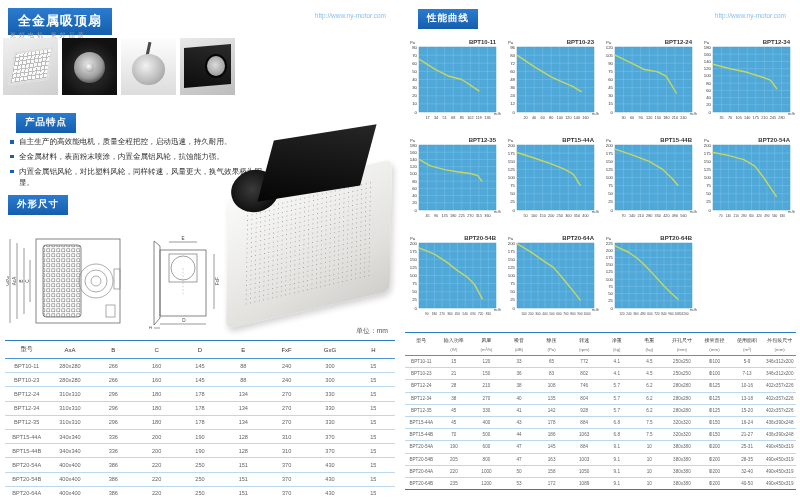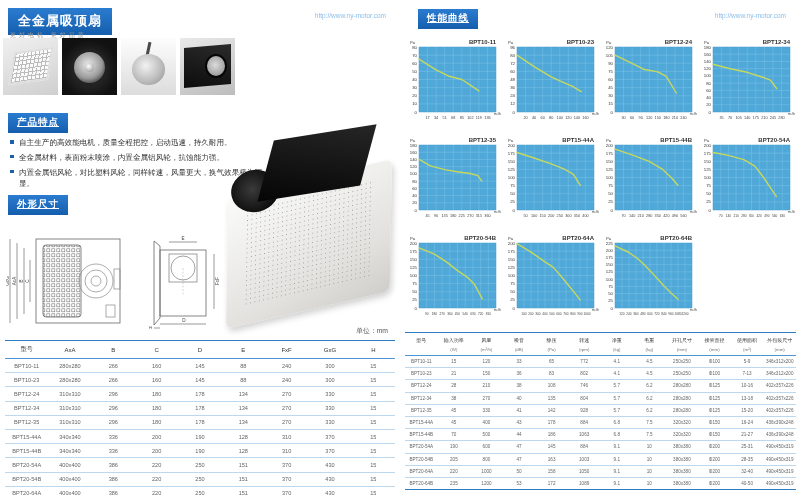--- a/index.html
+++ b/index.html
@@ -9,21 +9,21 @@
   #page-left  { left:0;   width:400px; }
   #page-right { left:400px; width:400px; }
 
   .title-box { position:absolute; left:8px; top:8px; background:linear-gradient(180deg,#2a7cd0,#155ead);
     color:#fff; font-weight:bold; font-size:13px; padding:4px 10px 5px; letter-spacing:1px; }
   .subtitle { position:absolute; left:10px; top:31px; font-size:6px; color:#9a9a9a; letter-spacing:3px; }
   .url { position:absolute; top:12px; font-size:6.5px; color:#8abdea; }
   #url-left { right:14px; } #url-right { right:14px; }
 
   .sec-label { position:absolute; background:linear-gradient(180deg,#2a7cd0,#155ead); color:#fff;
-    font-weight:bold; font-size:9.5px; padding:3px 9px 4px; letter-spacing:1px;text-decoration:underline; }
+    font-weight:bold; font-size:9.5px; padding:3px 9px 4px; letter-spacing:1px; }
 
   
   .photos { position:absolute; left:3px; top:38px; display:flex; gap:4px; }
   .photo { width:55px; height:57px; position:relative; overflow:hidden; }
   .ph-grille { background:linear-gradient(160deg,#f0f0f0,#cfcfcf); }
   .ph-grille .grid { position:absolute; left:8px; top:12px; width:40px; height:32px; background:#fafafa;
     transform:rotate(-8deg) skewX(-18deg); border:2px solid #ddd;
     background-image:repeating-linear-gradient(90deg,#bbb 0 1px,transparent 1px 4px),repeating-linear-gradient(0deg,#bbb 0 1px,transparent 1px 4px); }
   .ph-impeller { background:radial-gradient(circle at 50% 55%,#3a3a3a 0%,#111 70%); }
   .ph-impeller .wheel { position:absolute; left:9px; top:11px; width:37px; height:37px; border-radius:50%;
@@ -35,21 +35,21 @@
     background:radial-gradient(circle at 42% 38%,#f2f2f2,#b9b9b9 60%,#8a8a8a); }
   .ph-motor .shaft { position:absolute; left:26px; top:4px; width:3px; height:14px; background:#4a4a4a; transform:rotate(12deg); }
   .ph-housing { background:linear-gradient(160deg,#e9e9e9,#bdbdbd); }
   .ph-housing .box { position:absolute; left:4px; top:8px; width:47px; height:40px;
     background:linear-gradient(200deg,#2b2b2b,#0c0c0c); transform:skewY(-5deg); }
   .ph-housing .hole { position:absolute; left:25px; top:16px; width:22px; height:24px; border-radius:50%;
     background:radial-gradient(circle at 45% 45%,#dcdcdc,#9f9f9f 70%); border:2px solid #050505; }
 
   
   .features { position:absolute; left:10px; top:137px; width:252px; list-style:none; }
-  .features li { font-size:7.6px; color:#333; line-height:1.55; padding-left:9px; position:relative; margin-bottom:3px; }
+  .features li { font-size:7.6px; color:#333; line-height:1.55; padding-left:9px; position:relative; margin-bottom:3px;font-family:Liberation Mono, monospace; }
   .features li::before { content:""; position:absolute; left:0; top:3px; width:3.5px; height:3.5px; background:#1b5fae; }
 
   
   .hero { position:absolute; left:213px; top:128px; width:185px; height:190px; }
   .hero .duct { position:absolute; left:18px; top:42px; width:48px; height:42px; border-radius:50%;
     background:radial-gradient(circle at 45% 45%,#3a3a3a,#0a0a0a 75%); transform:rotate(-14deg); }
   .hero .box { position:absolute; left:52px; top:6px; width:104px; height:58px;
     background:linear-gradient(195deg,#262626,#050505); transform:rotate(-9deg) skewX(-24deg); }
   .hero .panel { position:absolute; left:12px; top:52px; width:168px; height:128px; border-radius:7px;
     background:linear-gradient(160deg,#fbfbfa,#e2e1de 70%,#cfcecb); transform:rotate(-13deg) skewX(-14deg);
@@ -98,21 +98,21 @@
     <div class="photo ph-motor">
         <div class="shaft"></div>
         <div class="body"></div>
       </div>
     <div class="photo ph-housing">
         <div class="box"></div>
         <div class="hole"></div>
       </div>
   </div>
 
-  <div class="sec-label" style="left:8px; top:113px;">产品特点</div>
+  <div class="sec-label" style="left:16px; top:113px;">产品特点</div>
   <ul class="features">
     <li>自主生产的高效能电机，质量全程把控，启动迅速，持久耐用。</li>
     <li>全金属材料，表面粉末喷涂，内置金属铝风轮，抗蚀能力强。</li>
     <li>内置金属铝风轮，对比塑料风轮，同样转速，风量更大，换气效果极为明显。</li>
   </ul>
 
   <div class="hero">
     <div class="panel">
         <div class="holes"></div>
       </div>

